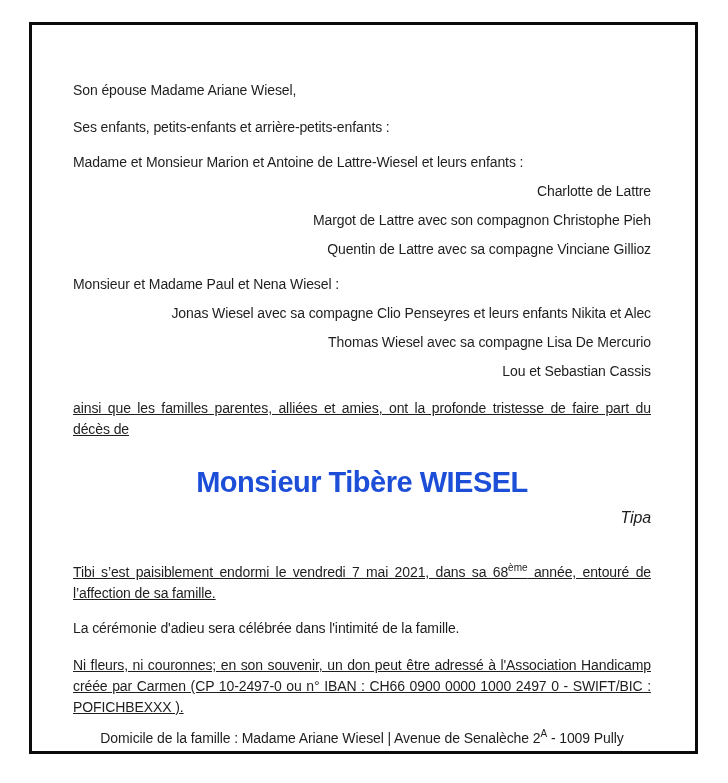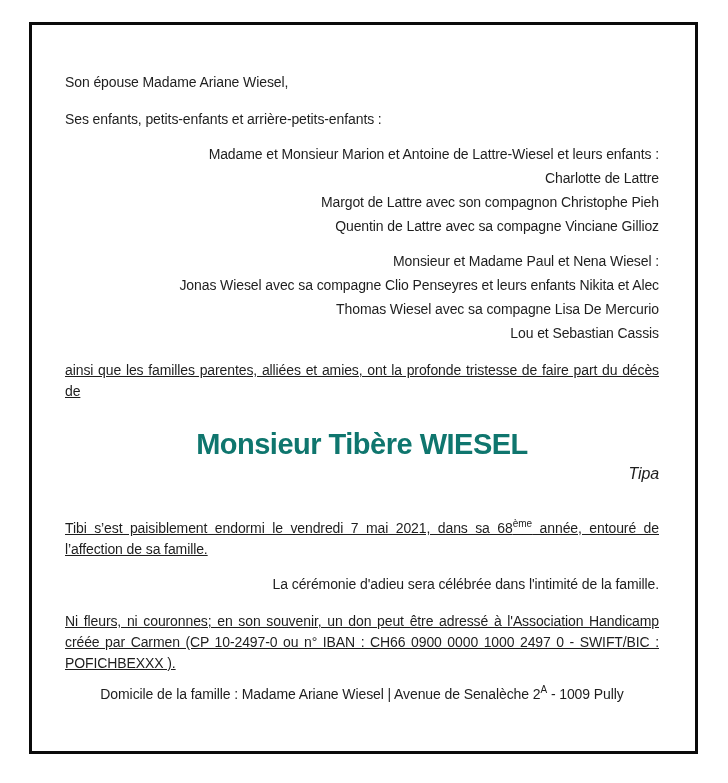--- a/index.html
+++ b/index.html
@@ -24,34 +24,34 @@
     background: #ffffff;
   }
   .content {
     box-sizing: border-box;
     padding: 47px 36px 0 33px;
     color: #1e1e1e;
     font-size: 14px;
     line-height: 21px;
     letter-spacing: -0.1px;
   }
-  p { margin: 0; }
+  p { margin: 8px; }
   .mt-lg { margin-top: 16px; }
-  .mt-md { margin-top: 14px; text-align: right; }
+  .mt-md { margin-top: 14px; }
   .mt-sm { margin-top: 10px; text-align: center; }
   .member { margin-top: 3px; padding-left: 18px; text-align: right; }
   .justify { text-align: justify; text-decoration: underline; }
   .deceased-title {
     margin-top: 26px;
     text-align: center;
     font-weight: bold;
     font-size: 29px;
     line-height: 33px;
     letter-spacing: -0.5px;
-    color: #0f766e;
+    color: #1d4ed8;
   }
   .nickname {
     margin-top: 2px;
     text-align: right;
     font-style: italic;
     font-size: 16px;
     line-height: 21px;
   }
   .passing { margin-top: 34px; }
   sup {

